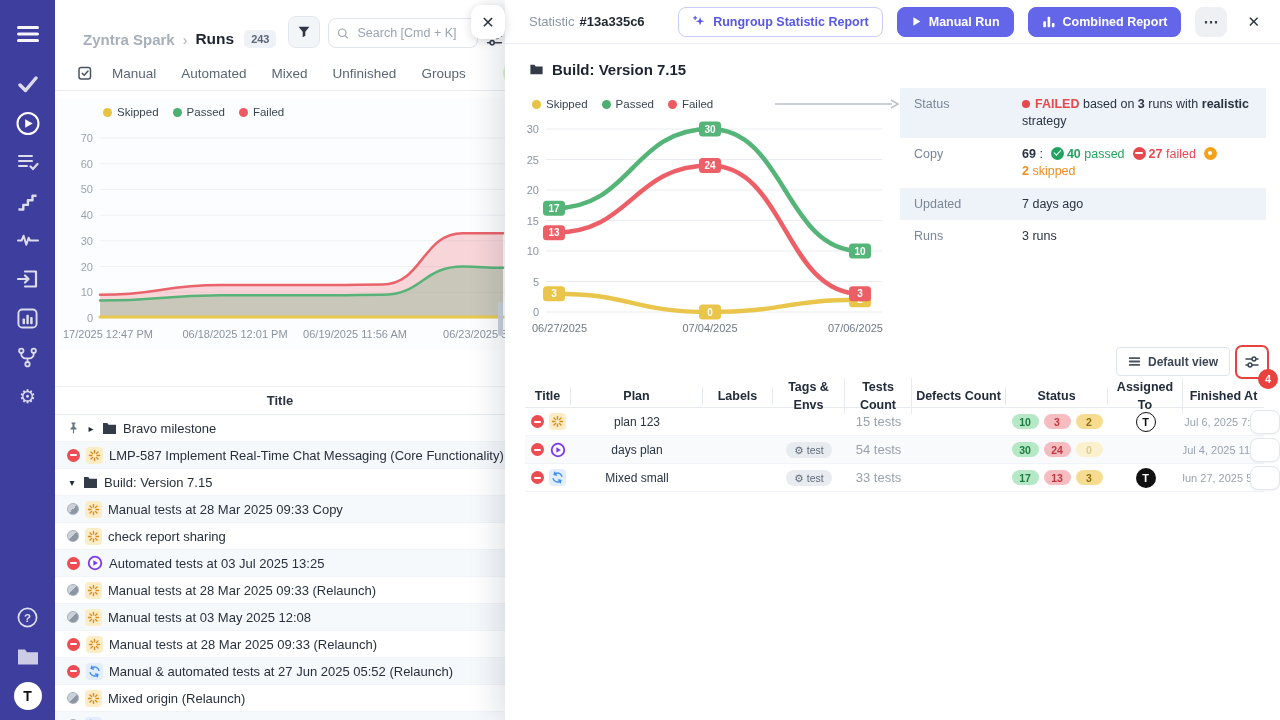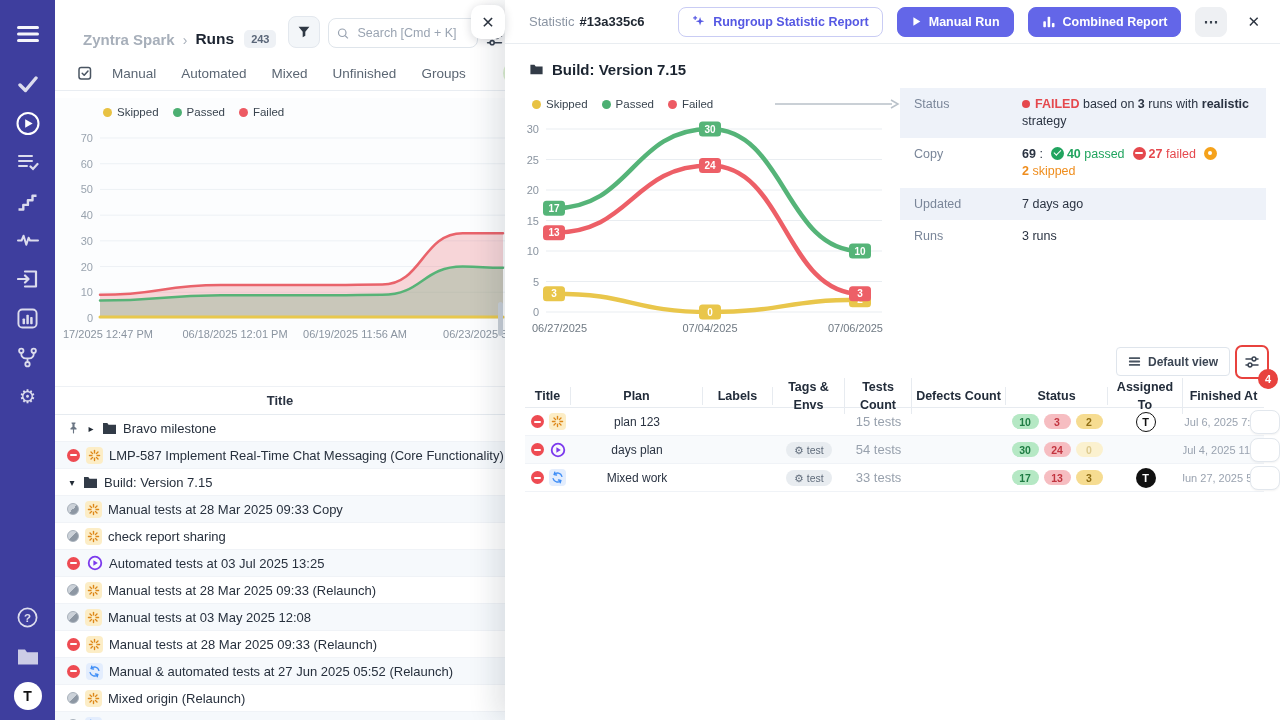--- a/index.html
+++ b/index.html
@@ -708,21 +708,21 @@
               <span class="ticon mix">
                 <svg width="13" height="13" viewBox="0 0 16 16" fill="none" stroke="#3e8df6" stroke-width="1.7" stroke-linecap="round">
                   <path d="M13.4 6.6A5.6 5.6 0 0 0 4 4.1"></path>
                   <path d="M4.6 1.6L4 4.4l2.8.5" stroke-linejoin="round"></path>
                   <path d="M2.6 9.4A5.6 5.6 0 0 0 12 11.9"></path>
                   <path d="M11.4 14.4l.6-2.8-2.8-.5" stroke-linejoin="round"></path>
                 </svg>
               </span>
             </div>
             <div class="t-cell">
-              <span class="plan-name">Mixed work</span>
+              <span class="plan-name">Mixed small</span>
             </div>
             <div class="t-cell"></div>
             <div class="t-cell">
               <span class="tagp">
                 <span>⚙</span>
                 <span>test</span>
               </span>
             </div>
             <div class="t-cell">
               <span class="tests-count">33 tests</span>

